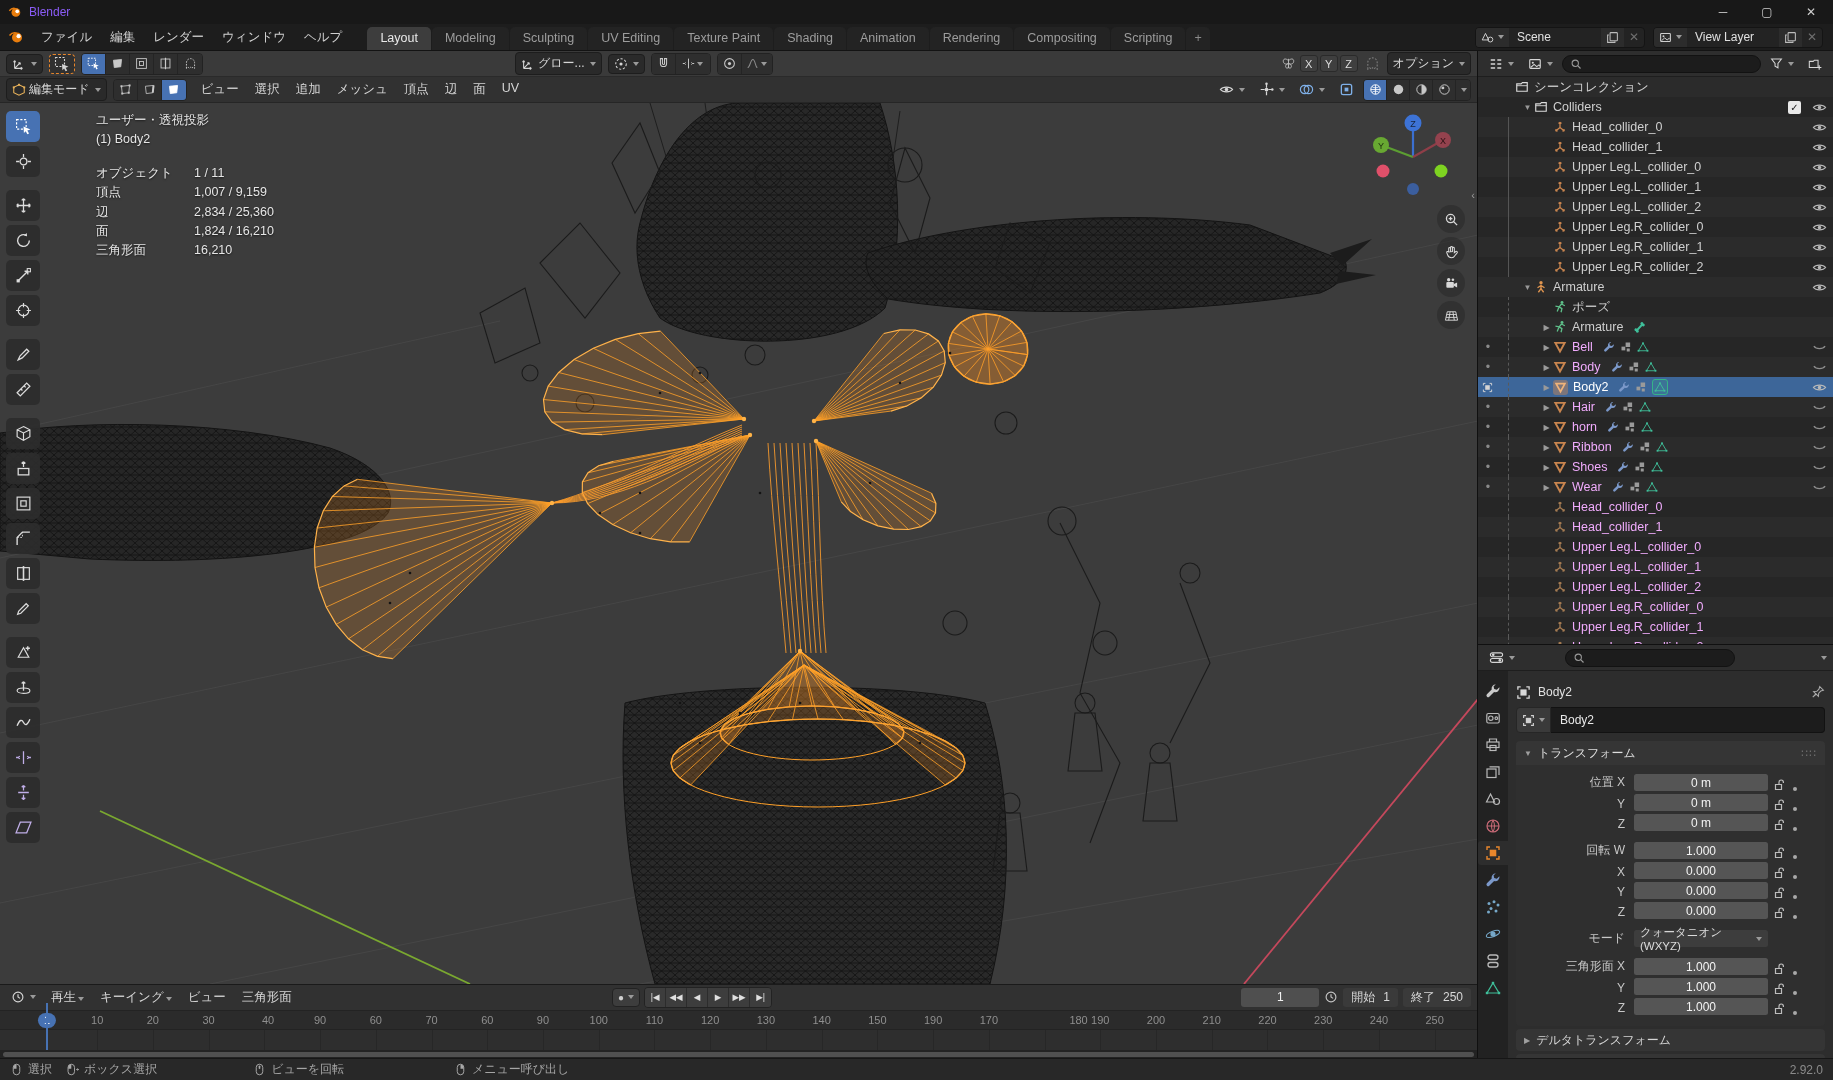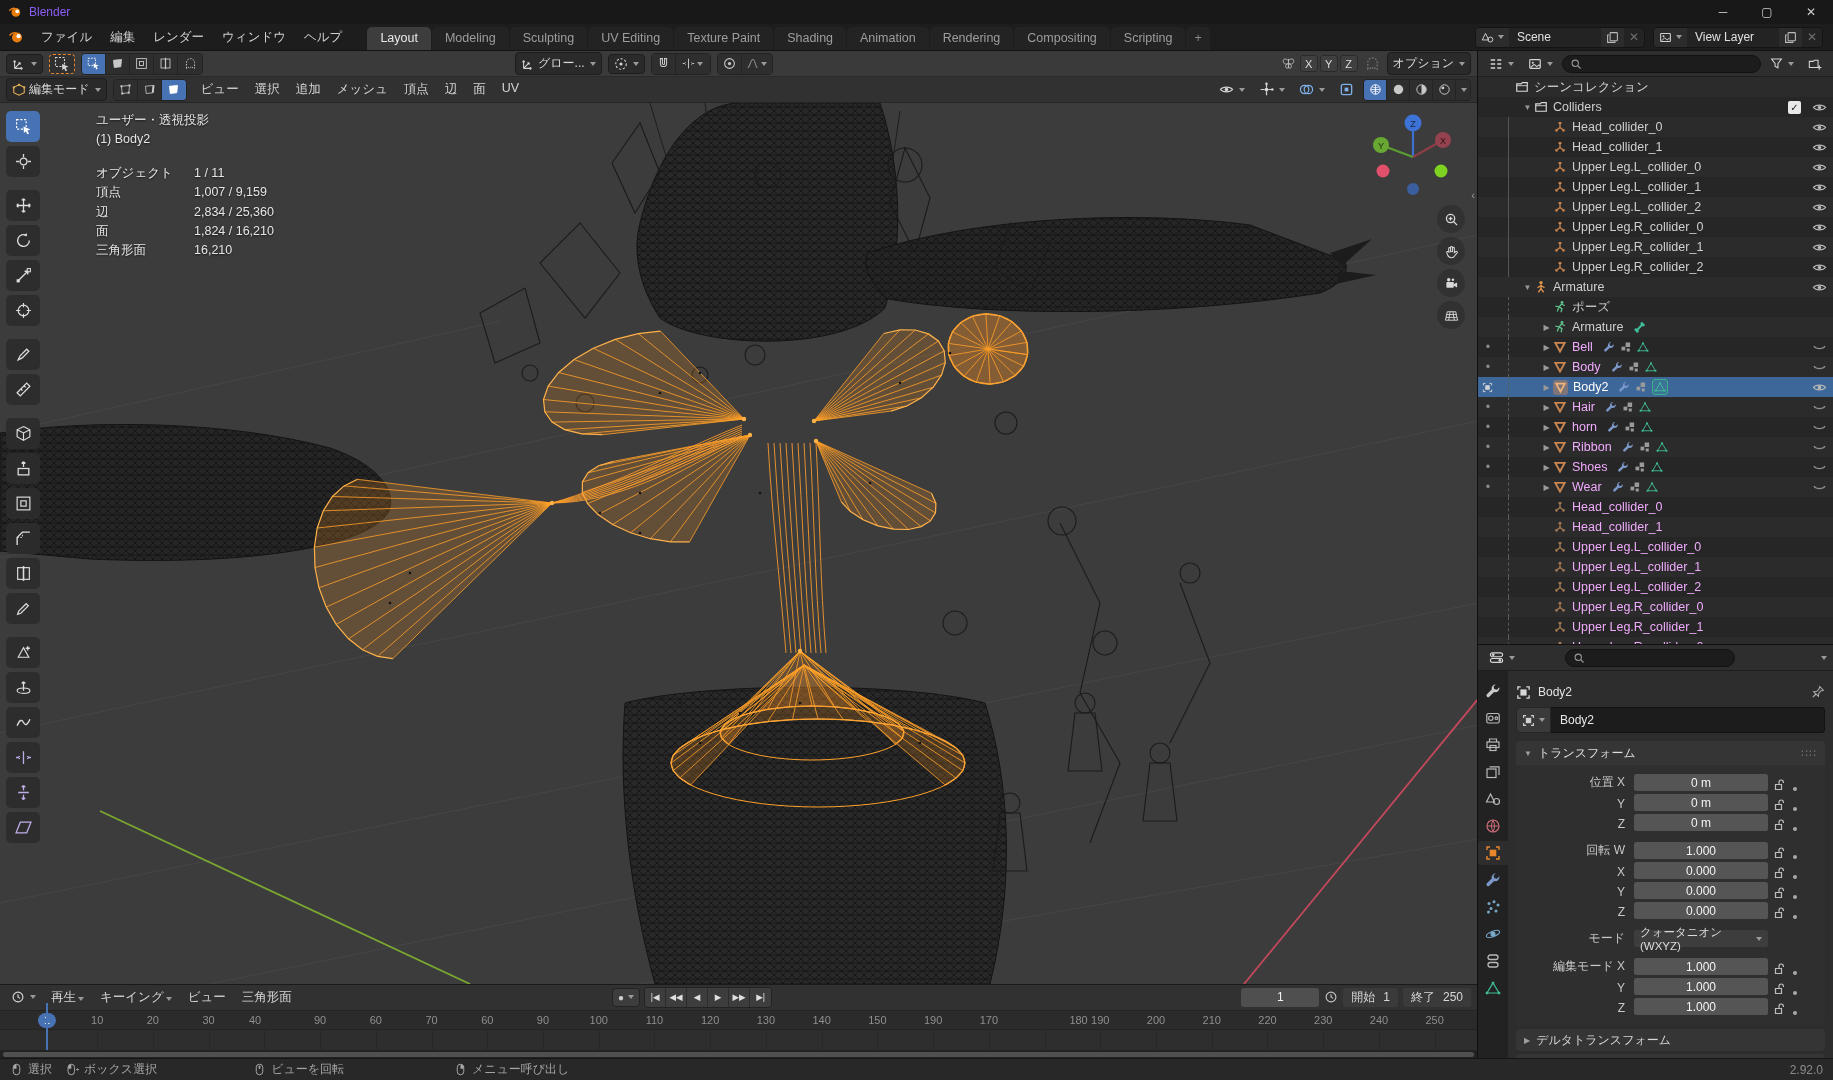--- a/index.html
+++ b/index.html
@@ -1170,21 +1170,21 @@
             <div class="fld range">
               <span>終了</span>
               <span>250</span>
             </div>
           </div>
         </div>
         <div class="tl-ruler" id="tl-ruler">
             <div class="tick-label" style="left: 97.157px;">10</div>
             <div class="tick-label" style="left: 152.887px;">20</div>
             <div class="tick-label" style="left: 208.617px;">30</div>
-            <div class="tick-label" style="left: 255px;">40</div>
+            <div class="tick-label" style="left: 268px;">40</div>
             <div class="tick-label" style="left: 320.077px;">90</div>
             <div class="tick-label" style="left: 375.807px;">60</div>
             <div class="tick-label" style="left: 431.537px;">70</div>
             <div class="tick-label" style="left: 487.267px;">60</div>
             <div class="tick-label" style="left: 542.997px;">90</div>
             <div class="tick-label" style="left: 598.727px;">100</div>
             <div class="tick-label" style="left: 654.457px;">110</div>
             <div class="tick-label" style="left: 710.187px;">120</div>
             <div class="tick-label" style="left: 765.917px;">130</div>
             <div class="tick-label" style="left: 821.647px;">140</div>
@@ -1902,21 +1902,21 @@
                       <path d="M1.5 5.5 h6 v5 h-6 Z M5 5.5 V3.2 a2.2 2.2 0 0 1 4.4 0 V4" fill="none" stroke="currentColor" stroke-width="1.2"></path>
                     </svg>
                   </div>
                   <div class="tr-dot"></div>
                 </div>
                 <div class="tr-row gap">
                   <div class="tr-lab">モード</div>
                   <div class="tr-val select">クォータニオン(WXYZ)<span class="car"></span></div>
                 </div>
                 <div class="tr-row gap">
-                  <div class="tr-lab">編集モード X</div>
+                  <div class="tr-lab">三角形面 X</div>
                   <div class="tr-val">1.000</div>
                   <div class="tr-lock">
                     <svg class="ic" width="11" height="12" viewBox="0 0 11 12">
                       <path d="M1.5 5.5 h6 v5 h-6 Z M5 5.5 V3.2 a2.2 2.2 0 0 1 4.4 0 V4" fill="none" stroke="currentColor" stroke-width="1.2"></path>
                     </svg>
                   </div>
                   <div class="tr-dot"></div>
                 </div>
                 <div class="tr-row">
                   <div class="tr-lab">Y</div>

